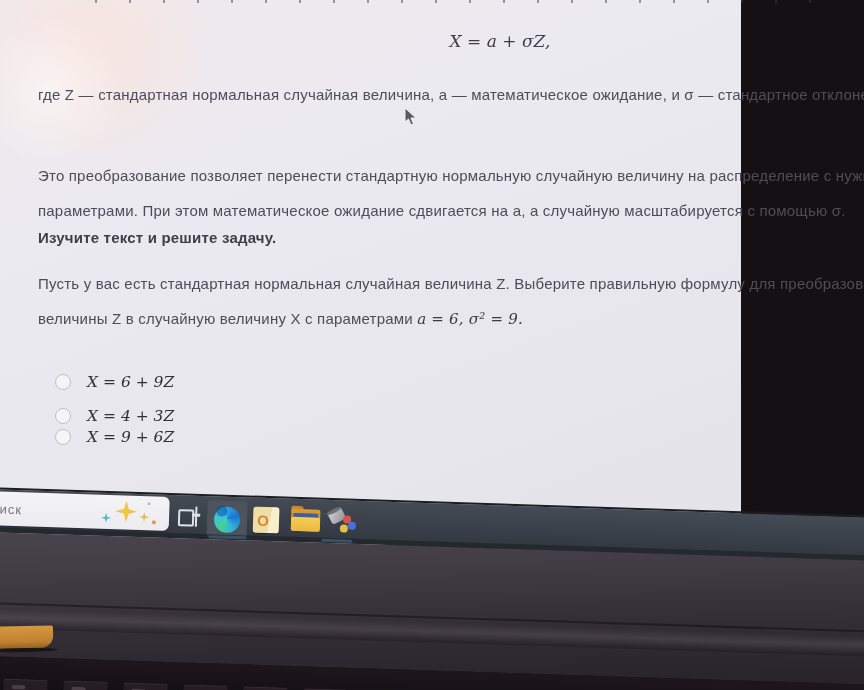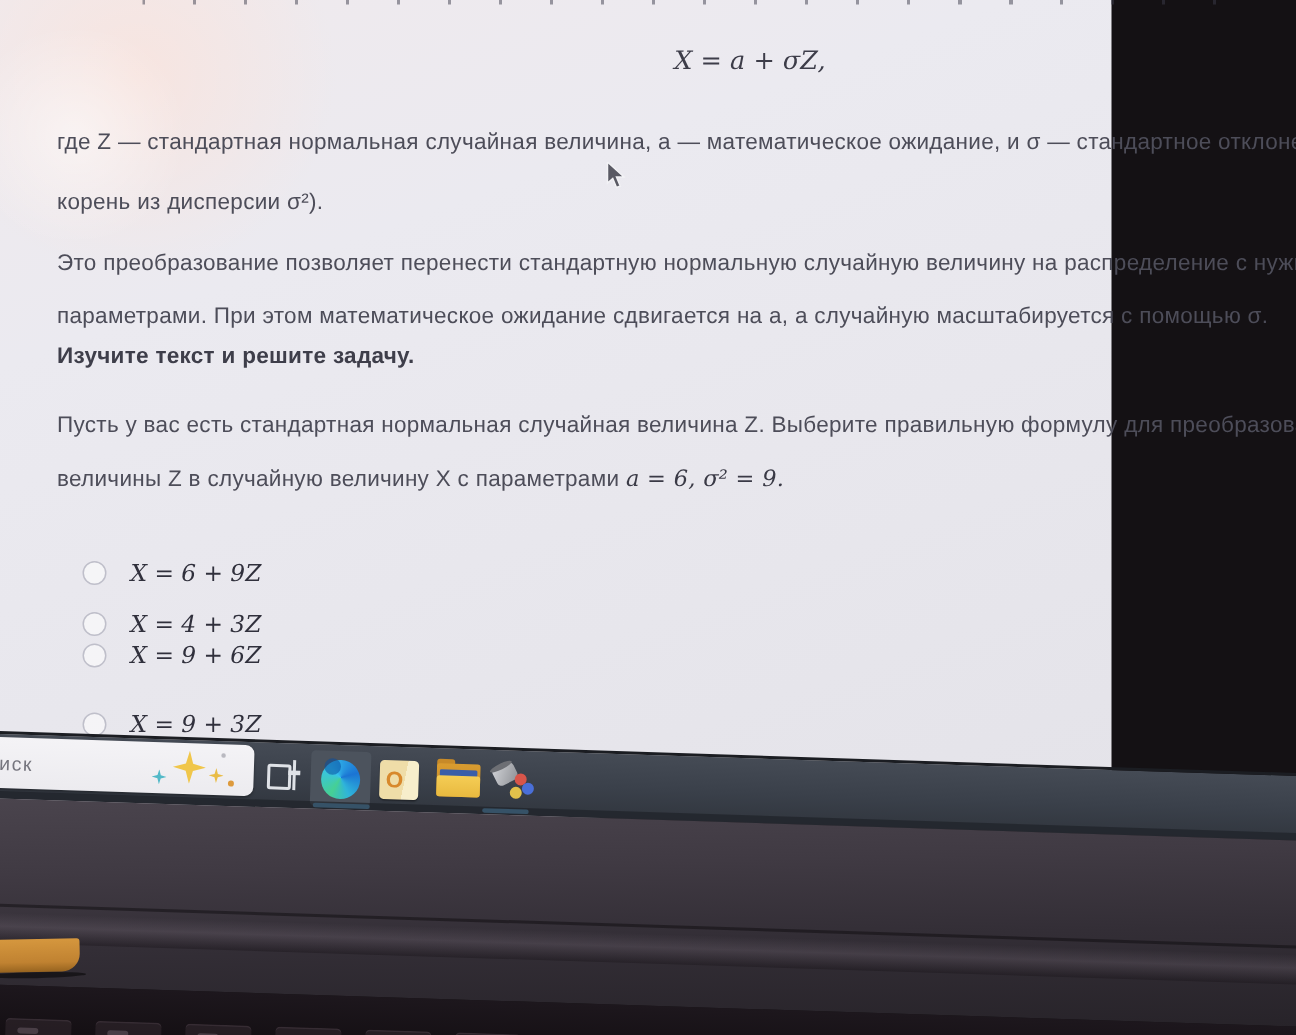--- a/index.html
+++ b/index.html
@@ -119,21 +119,20 @@
 <div class="photo">
 
   <div class="screen-page">
     <div class="glare1"></div>
     <div class="glare2"></div>
     <div class="top-crop-artifacts"></div>
 
     <div class="formula-top">X = a + σZ,</div>
 
     <div class="body-line" style="top:86px">где Z — стандартная нормальная случайная величина, a — математическое ожидание, и σ — стандартное отклонение</div>
-    <div class="body-line" style="top:126px">корень из дисперсии σ²).</div>
 
     <svg class="cursor" viewBox="0 0 13 19">
       <polygon points="1,0 1,14 4.5,11 7,17 9.5,16 7,10 12,10" fill="#5a5a64" stroke="#f2f2f5" stroke-width="1"></polygon>
     </svg>
 
     <div class="body-line" style="top:167px">Это преобразование позволяет перенести стандартную нормальную случайную величину на распределение с нужны</div>
     <div class="body-line" style="top:202px">параметрами. При этом математическое ожидание сдвигается на a, а случайную масштабируется с помощью σ.</div>
 
     <div class="body-line heading-line" style="top:229px">Изучите текст и решите задачу.</div>
 
@@ -144,24 +143,20 @@
       <span class="radio"></span>
       <span class="option-label">X = 6 + 9Z</span>
     </div>
     <div class="option-row" style="top:405px">
       <span class="radio"></span>
       <span class="option-label">X = 4 + 3Z</span>
     </div>
     <div class="option-row" style="top:426px">
       <span class="radio"></span>
       <span class="option-label">X = 9 + 6Z</span>
-    </div>
-    <div class="option-row" style="top:472px">
-      <span class="radio"></span>
-      <span class="option-label">X = 9 + 3Z</span>
     </div>
   </div>
 
   <div class="lower-block">
 
     <div class="taskbar">
       <div class="search-box">
         <span class="search-text">оиск</span>
         <span class="sparkles">
           <span class="star star-big"></span>

